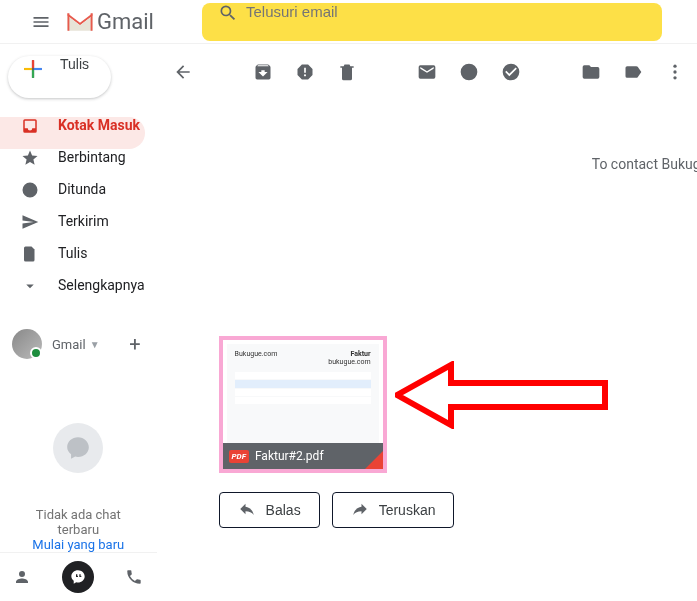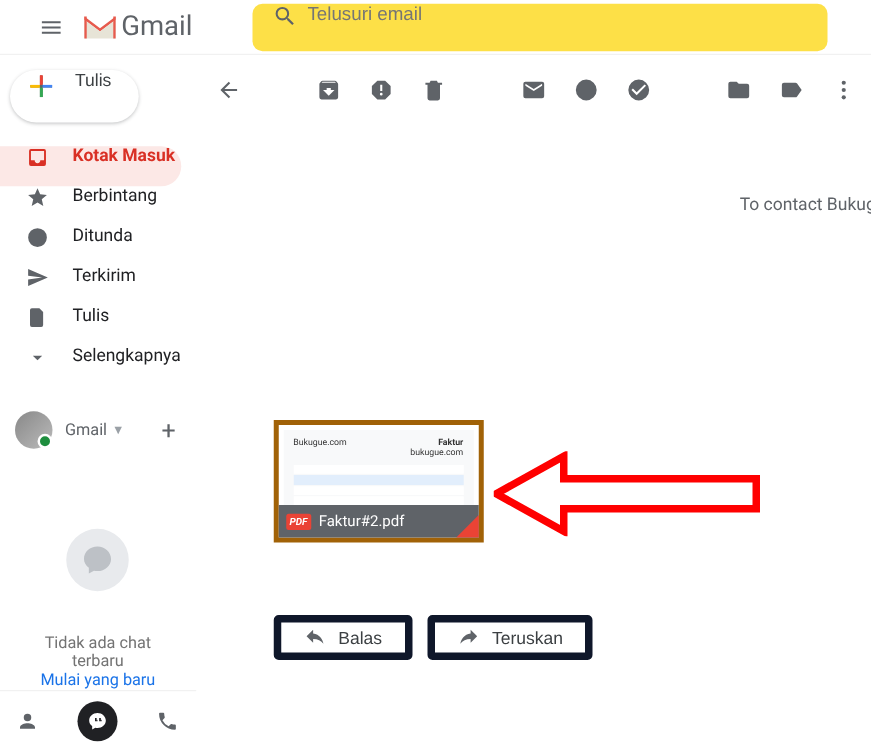--- a/index.html
+++ b/index.html
@@ -42,36 +42,36 @@
 .bottom-tab.active { background: #202124; color: #fff; }
 
 .main { flex: 1; display: flex; flex-direction: column; }
 .toolbar { height: 48px; display: flex; align-items: center; padding: 0 16px; gap: 22px; color: #5f6368; margin-top: 4px; }
 .toolbar .tb { width: 20px; height: 20px; display: flex; align-items: center; justify-content: center; cursor: pointer; }
 .toolbar-gap { width: 16px; }
 
 .content { margin-left: 62px; flex: 1; position: relative; background: #fff; }
 .contact-note { position: absolute; right: 0; top: 60px; font-size: 14px; color: #5f6368; white-space: nowrap; }
 
-.attachment { position: absolute; left: 0; top: 240px; width: 168px; height: 98px; border: 4px solid #a16207; cursor: pointer; }
+.attachment { position: absolute; left: 0; top: 240px; width: 168px; height: 137px; border: 4px solid #f9a8d4; cursor: pointer; }
 .attach-body { position: absolute; inset: 4px; background: #f8f9fa; overflow: hidden; }
 .doc-head { display:flex; justify-content:space-between; padding: 6px 8px 2px; font-size: 7px; color:#333; }
 .doc-head .right { text-align: right; }
 .doc-table { margin: 4px 8px; }
 .doc-row { height: 7px; background:#fff; margin-bottom:1px; }
 .doc-row.hdr { background:#e2eefc; height: 8px; }
 .attach-footer { position:absolute; bottom:0; left:0; right:0; height: 26px; background: #5f6368; display:flex; align-items:center; padding: 0 6px; }
 .pdf-badge { background:#ea4335; color:#fff; font-size:8px; font-weight:700; padding: 2px 3px; border-radius: 2px; margin-right: 6px; font-style: italic; }
 .attach-name { color:#fff; font-size: 12px; }
 .corner { position:absolute; right:0; bottom:0; width:0; height:0; border-right: 18px solid #ea4335; border-top: 18px solid transparent; }
 
 .annotation-arrow { position: absolute; left: 176px; top: 265px; }
 
 .actions { position: absolute; left: 0; top: 396px; display: flex; gap: 12px; }
-.action-btn { display: flex; align-items: center; border: 6px solid #0f172a; background: #fff; border-radius: 4px; height: 36px; padding: 0 18px; cursor: pointer; color: #3c4043; font-size: 14px; gap: 10px; }
+.action-btn { display: flex; align-items: center; border: 1px solid #0f172a; background: #fff; border-radius: 4px; height: 36px; padding: 0 18px; cursor: pointer; color: #3c4043; font-size: 14px; gap: 10px; }
 </style>
 </head>
 <body>
 
 <div class="header">
   <div class="menu-icon">
     <svg width="20" height="20" viewBox="0 0 24 24" fill="#5f6368">
         <path d="M3 6h18v2H3V6zm0 5h18v2H3v-2zm0 5h18v2H3v-2z"></path>
       </svg>
   </div>

